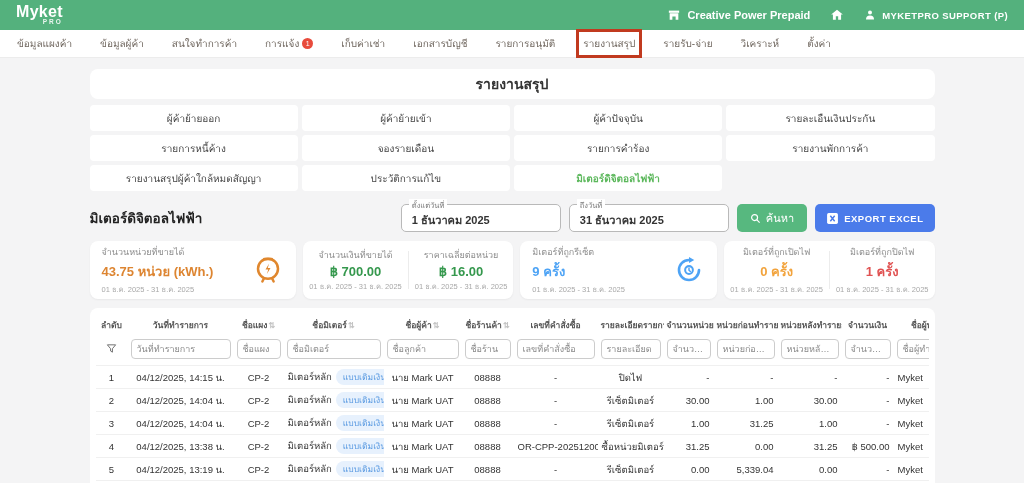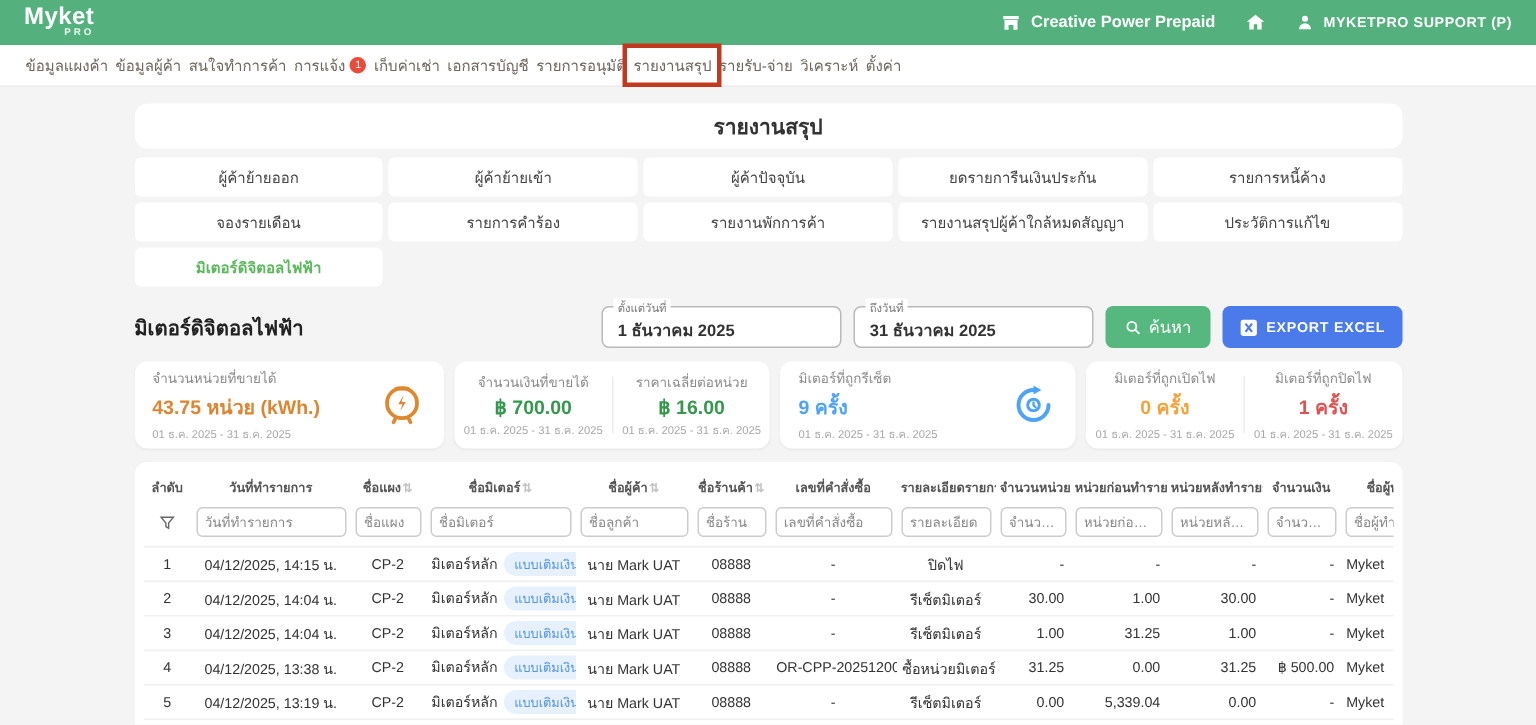--- a/index.html
+++ b/index.html
@@ -14,34 +14,34 @@
   .logo-sub { color:#eaf6ef; font-size:6.5px; font-weight:bold; letter-spacing:2px;
               text-align:right; margin-top:-1px; }
   .topbar-right { display:flex; align-items:center; gap:20px; color:#fff; }
   .tb-item { display:flex; align-items:center; gap:6px; cursor:pointer; }
   .workspace span { font-size:11px; font-weight:bold; }
   .user span { font-size:9.5px; font-weight:bold; letter-spacing:.4px; }
   .tb-icon { display:inline-flex; }
 
   
   .navbar { height:28px; background:#fff; border-bottom:1px solid #ececec;
-            display:flex; align-items:center; gap:5px; padding:0 17px; }
+            display:flex; align-items:center; gap:28px; padding:0 17px; }
   .nav-item { font-size:10px; color:#6f665e; cursor:pointer; white-space:nowrap;
               display:flex; align-items:center; gap:3px; }
   .nav-item.annotated { outline:3px solid #c13a1f; outline-offset:4px; }
   .nav-badge { background:#e84b3c; color:#fff; border-radius:50%; width:11px; height:11px;
                font-size:7px; display:inline-flex; align-items:center; justify-content:center; }
 
   
   main { width:845px; margin:0 auto; }
   .title-card { background:#fff; border-radius:8px; height:30px; margin-top:11px;
                 display:flex; align-items:center; justify-content:center;
                 font-size:14px; font-weight:bold; color:#333; }
 
-  .tabs { display:grid; grid-template-columns:repeat(5,1fr); gap:4px; margin-top:6px;font-family:Liberation Serif, serif; }
+  .tabs { display:grid; grid-template-columns:repeat(4,1fr); gap:4px; margin-top:6px;font-family:Liberation Serif, serif; }
   .tab { background:#fff; border:none; border-radius:4px; height:26px; font-family:inherit;
          display:flex; align-items:center; justify-content:center; font-size:10px;
          color:#444; cursor:pointer; white-space:nowrap; overflow:hidden; }
   .tab.active { color:#5cb85c; font-weight:bold; }
 
   .section-row { display:flex; align-items:center; justify-content:space-between; margin-top:13px; }
   .section-title { font-size:13.5px; font-weight:bold; color:#222; }
   .filters { display:flex; align-items:center; gap:8px; }
   .date-field { position:relative; background:#fff; border:1px solid #b9b9b9; border-radius:5px;
                 width:160px; height:28px; display:flex; align-items:center; padding:3px 10px 0;
@@ -162,21 +162,21 @@
     </div>
   </nav>
 
 <main>
   <div class="title-card">รายงานสรุป</div>
 
   <div class="tabs" id="tabs">
       <button class="tab">ผู้ค้าย้ายออก</button>
       <button class="tab">ผู้ค้าย้ายเข้า</button>
       <button class="tab">ผู้ค้าปัจจุบัน</button>
-      <button class="tab">ยดรายการืนเงินประกัน</button>
+      <button class="tab">รายละเอืนเงินประกัน</button>
       <button class="tab">รายการหนี้ค้าง</button>
       <button class="tab">จองรายเดือน</button>
       <button class="tab">รายการคำร้อง</button>
       <button class="tab">รายงานพักการค้า</button>
       <button class="tab">รายงานสรุปผู้ค้าใกล้หมดสัญญา</button>
       <button class="tab">ประวัติการแก้ไข</button>
       <button class="tab active">มิเตอร์ดิจิตอลไฟฟ้า</button>
     </div>
 
   <div class="section-row">

